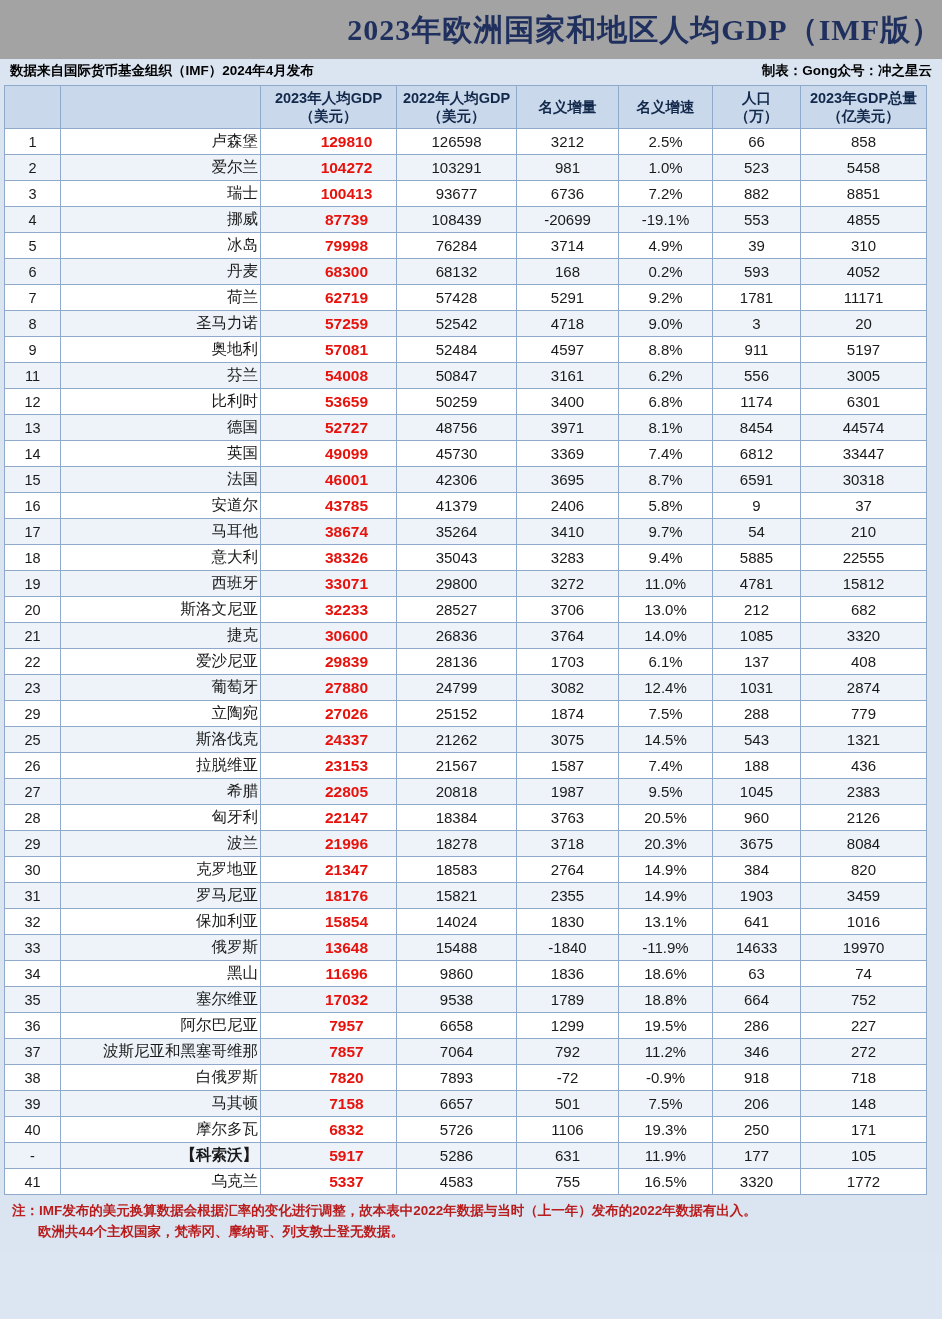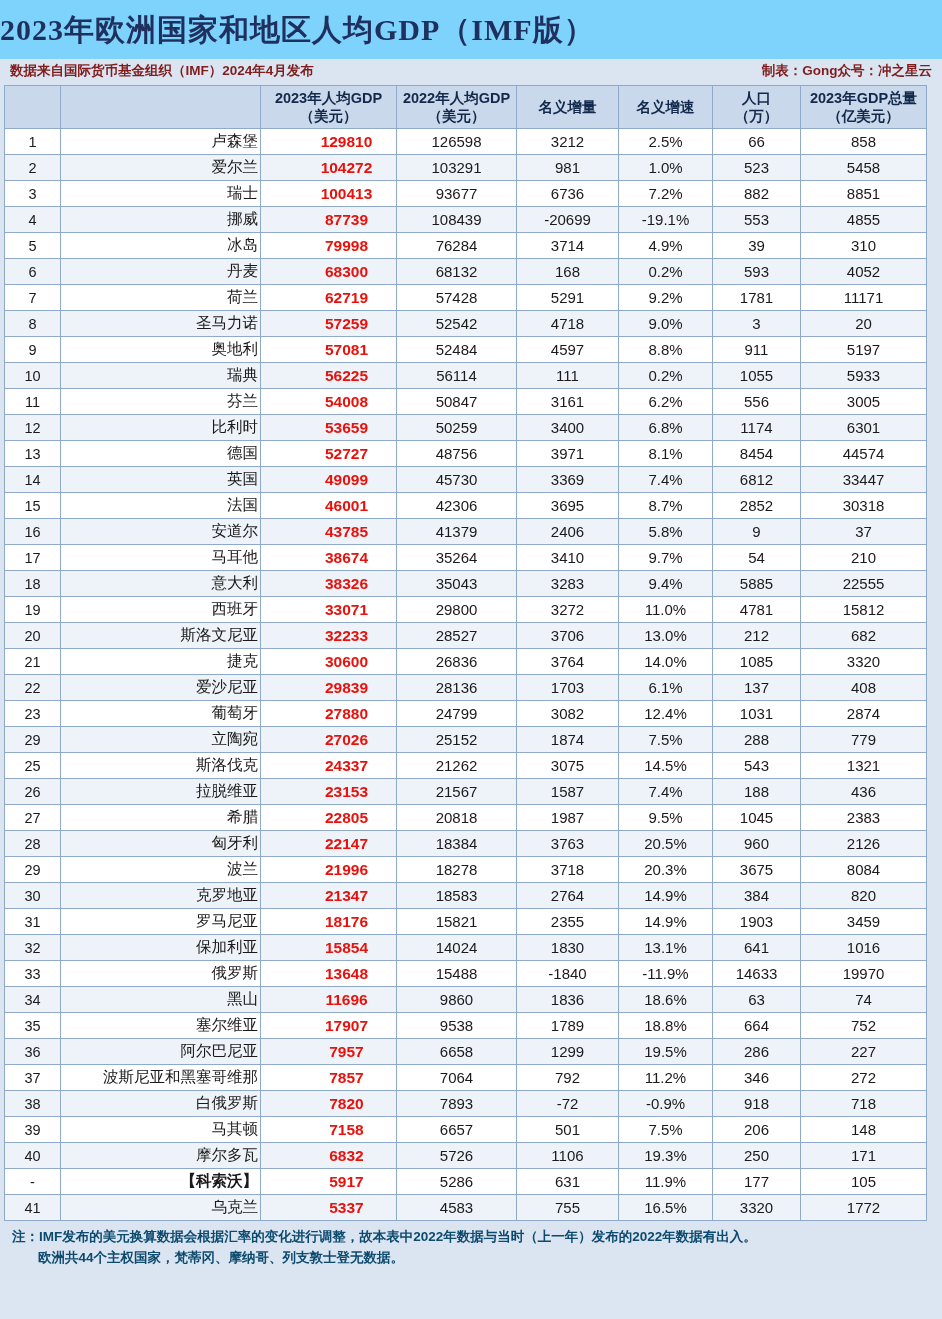--- a/index.html
+++ b/index.html
@@ -12,39 +12,39 @@
     font-family: "Liberation Sans", sans-serif;
     color: #1a1a1a;
   }
   .page {
     width: 942px;
     box-sizing: border-box;
     background: #dbe5f1;
     padding: 0;
   }
   .title-bar {
-    text-align: left;
+    text-align: right;
     padding: 10px 0 8px 0;
-    background: #7dd3fc;
+    background: #a3a3a3;
   }
   .title-bar .title {
     font-family: "Liberation Serif", serif;
     font-size: 30px;
     font-weight: bold;
     color: #1f2f5e;
     letter-spacing: 1px;
   }
   .subbar {
     display: flex;
     justify-content: space-between;
     align-items: center;
     padding: 3px 10px 5px 10px;
     font-size: 13.5px;
     font-weight: bold;
-    color: #7f1d1d;
+    color: #000000;
   }
   table.gdp {
     border-collapse: collapse;
     width: 922px;
     margin: 0 4px;
     background: #fff;
     table-layout: fixed;
   }
   table.gdp th, table.gdp td {
     border: 1px solid #8ea9c9;
@@ -80,21 +80,21 @@
   tbody td.country { font-size: 15.5px; text-align: right; }
   tbody td.v2023 { color: #e8110b; font-weight: bold; font-size: 15.5px; padding-left: 38px; }
   tbody tr:nth-child(odd) td { background: #ffffff; }
   tbody tr:nth-child(even) td { background: #eef3f9; }
   tbody tr.special td.country { font-weight: bold; padding-left: 24px; }
 
   .footer {
     padding: 6px 12px 10px 12px;
     font-size: 13.5px;
     font-weight: bold;
-    color: #0c4a6e;
+    color: #b91c1c;
     line-height: 1.55;
   }
   .footer .line2 { padding-left: 26px; }
 </style>
 </head>
 <body>
 
 <div class="page">
 
   <div class="title-bar">
@@ -226,30 +226,20 @@
           <td class="rank">9</td>
           <td class="country">奥地利</td>
           <td class="v2023">57081</td>
           <td>52484</td>
           <td>4597</td>
           <td>8.8%</td>
           <td>911</td>
           <td>5197</td>
         </tr>
         <tr>
-          <td class="rank">10</td>
-          <td class="country">瑞典</td>
-          <td class="v2023">56225</td>
-          <td>56114</td>
-          <td>111</td>
-          <td>0.2%</td>
-          <td>1055</td>
-          <td>5933</td>
-        </tr>
-        <tr>
           <td class="rank">11</td>
           <td class="country">芬兰</td>
           <td class="v2023">54008</td>
           <td>50847</td>
           <td>3161</td>
           <td>6.2%</td>
           <td>556</td>
           <td>3005</td>
         </tr>
         <tr>
@@ -282,21 +272,21 @@
           <td>6812</td>
           <td>33447</td>
         </tr>
         <tr>
           <td class="rank">15</td>
           <td class="country">法国</td>
           <td class="v2023">46001</td>
           <td>42306</td>
           <td>3695</td>
           <td>8.7%</td>
-          <td>2852</td>
+          <td>6591</td>
           <td>30318</td>
         </tr>
         <tr>
           <td class="rank">16</td>
           <td class="country">安道尔</td>
           <td class="v2023">43785</td>
           <td>41379</td>
           <td>2406</td>
           <td>5.8%</td>
           <td>9</td>
@@ -478,21 +468,21 @@
           <td class="v2023">11696</td>
           <td>9860</td>
           <td>1836</td>
           <td>18.6%</td>
           <td>63</td>
           <td>74</td>
         </tr>
         <tr>
           <td class="rank">35</td>
           <td class="country">塞尔维亚</td>
-          <td class="v2023">17907</td>
+          <td class="v2023">17032</td>
           <td>9538</td>
           <td>1789</td>
           <td>18.8%</td>
           <td>664</td>
           <td>752</td>
         </tr>
         <tr>
           <td class="rank">36</td>
           <td class="country">阿尔巴尼亚</td>
           <td class="v2023">7957</td>

